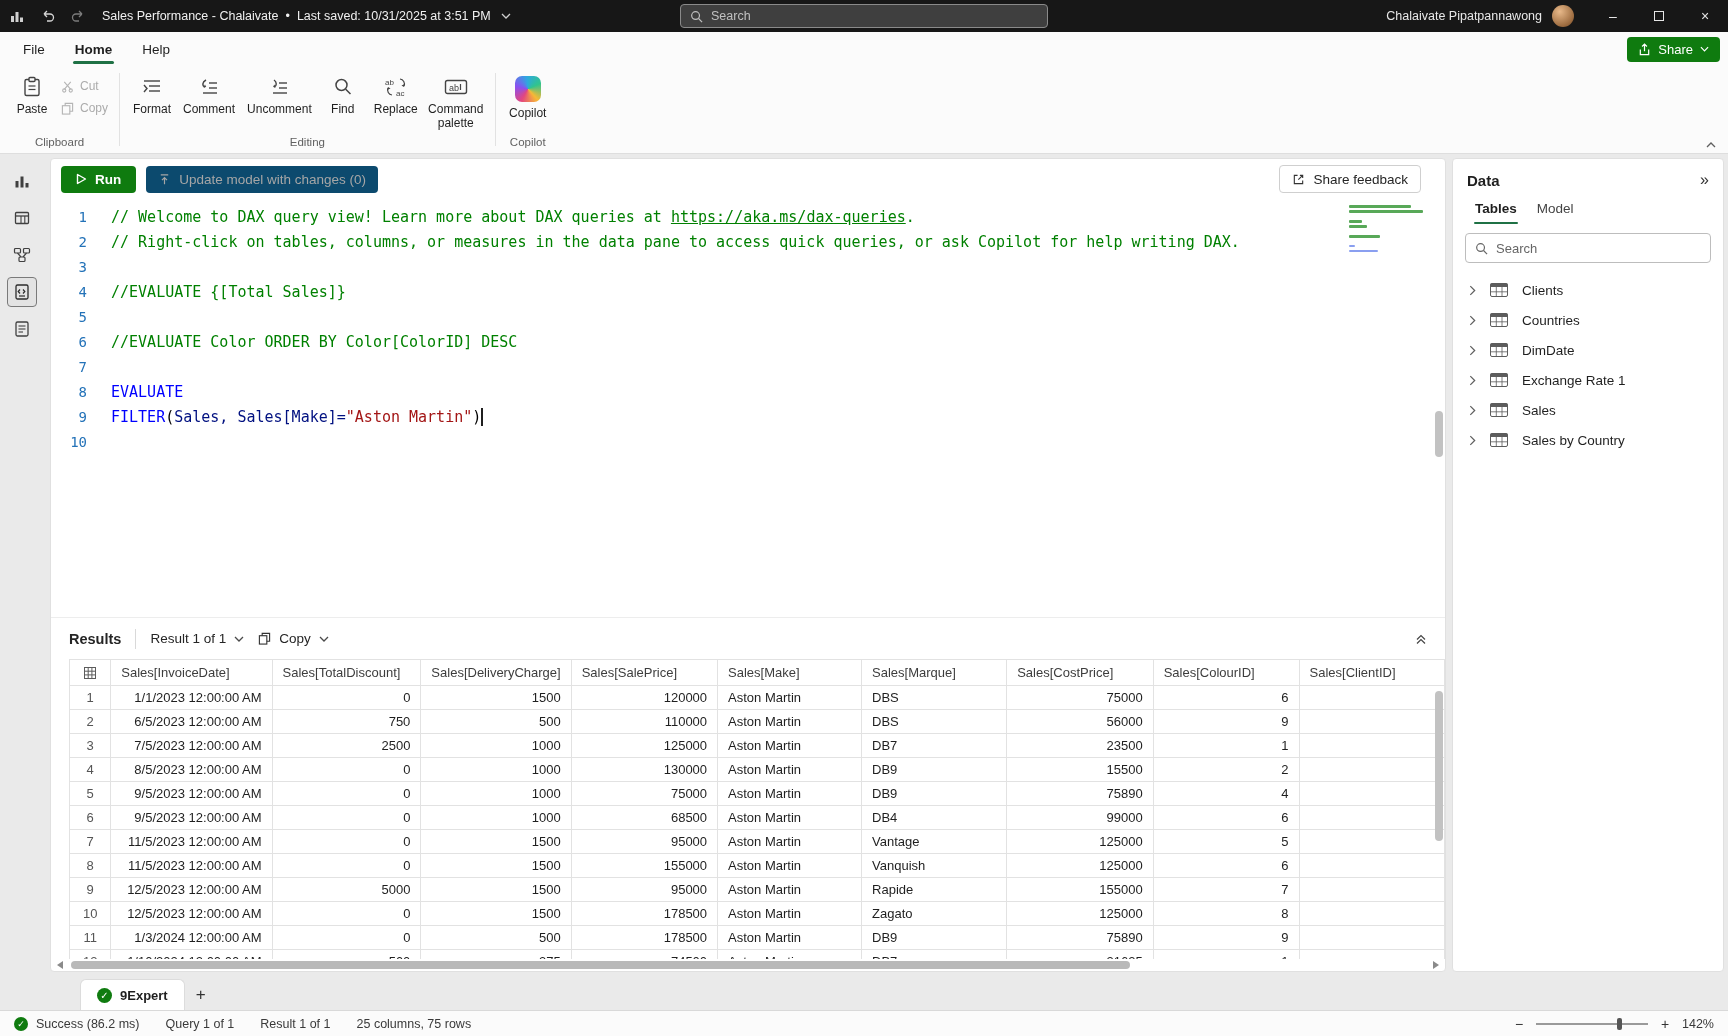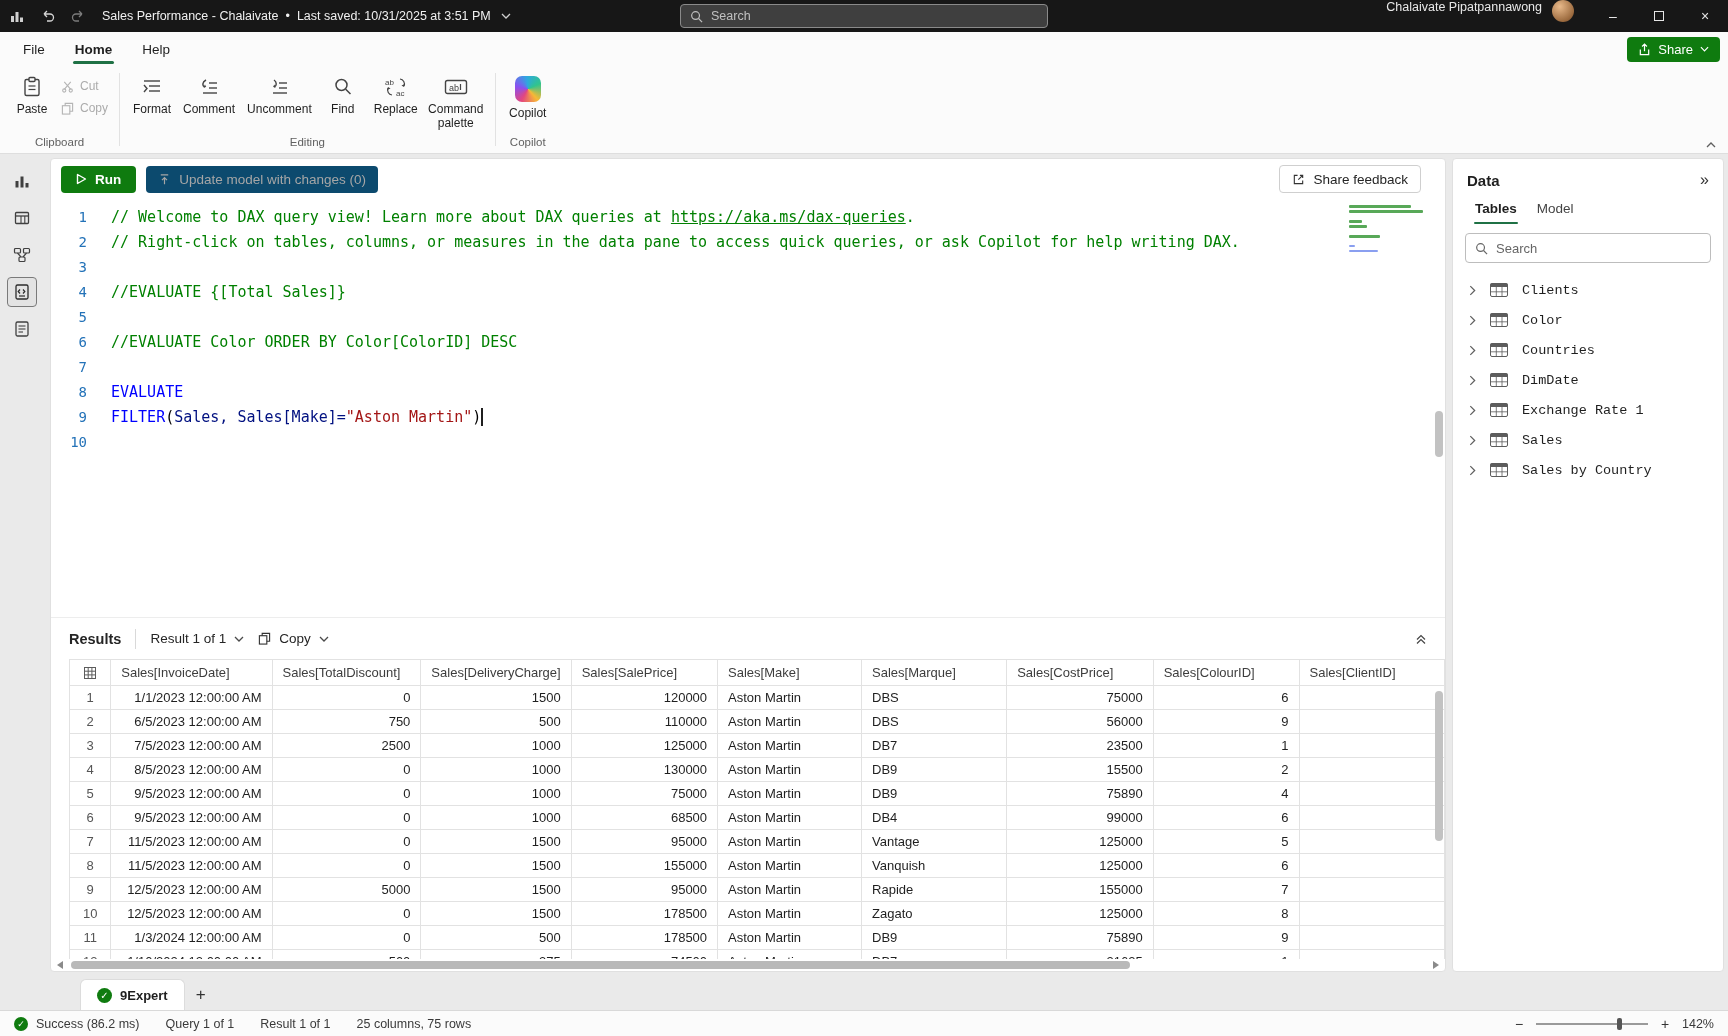--- a/index.html
+++ b/index.html
@@ -10,21 +10,21 @@
   
   .titlebar { height:32px; background:#171717; color:#fff; display:flex; align-items:center; position:relative; }
   .tb-appicon { width:34px; height:32px; display:flex; align-items:center; justify-content:center; }
   .tb-nav { display:flex; align-items:center; gap:14px; margin:0 6px; }
   .tb-title { display:flex; align-items:center; gap:7px; font-size:12.5px; color:#f0f0f0; margin-left:10px; }
   .tb-title .chev-d { color:#cfcfcf; margin-left:3px; }
   .tb-search { position:absolute; left:50%; top:4px; transform:translateX(-50%); width:368px; height:24px;
     background:#3f3f3f; border:1px solid #8a8a8a; border-radius:4px; display:flex; align-items:center; gap:8px; padding:0 9px; }
   .tb-search input { flex:1; background:transparent; border:none; outline:none; color:#d5d5d5; font-size:12.5px; font-family:inherit; }
   .tb-search input::placeholder { color:#c0c0c0; }
-  .tb-right { margin-left:auto; display:flex; height:100%; }
+  .tb-right { margin-left:auto; display:flex; align-items:center; height:100%; }
   .tb-user { font-size:12.5px; color:#e8e8e8; margin-right:10px; }
   .tb-avatar { width:22px; height:22px; border-radius:50%; margin-right:16px;
     background:radial-gradient(circle at 35% 30%, #e8b98a, #9c6b3f 70%, #6e4526); }
   .winbtn { width:46px; height:32px; display:flex; align-items:center; justify-content:center; color:#e6e6e6; font-size:14px; }
 
   
   .ribbon-tabs { height:34px; background:#fbfbfb; display:flex; align-items:center; padding:0 8px; }
   .tabstrip { display:flex; height:100%; }
   .rtab { padding:0 15px; display:flex; align-items:center; font-size:13.5px; color:#1f1f1f; position:relative; }
   .rtab.active { font-weight:bold; }
@@ -105,21 +105,21 @@
   .dp-title { font-size:15px; font-weight:bold; }
   .dp-collapse { margin-left:auto; font-size:16px; color:#333; }
   .dp-tabs { display:flex; padding:0 12px; }
   .dp-tab { padding:8px 10px 9px; font-size:13.5px; color:#444; position:relative; }
   .dp-tab.active { font-weight:bold; color:#1f1f1f; }
   .dp-tab.active::after { content:""; position:absolute; left:9px; right:9px; bottom:1px; height:2.5px; background:#1f7145; border-radius:2px; }
   .dp-search { margin:8px 12px 10px; height:30px; border:1px solid #bdbdbd; border-radius:4px; display:flex; align-items:center; gap:8px; padding:0 9px; }
   .dp-search input { flex:1; border:none; outline:none; font-size:13px; font-family:inherit; color:#333; }
   .dp-search input::placeholder { color:#666; }
   .tree { padding:2px 6px; }
-  .tree-row { display:flex; align-items:center; gap:14px; height:30px; padding-left:10px; border-radius:4px;font-family:Liberation Mono, monospace; }
+  .tree-row { display:flex; align-items:center; gap:14px; height:30px; padding-left:10px; border-radius:4px; }
   .tree-label { font-size:13.5px; color:#1f1f1f; }
 
   
   .doc-tabs { height:34px; background:#eaeaea; display:flex; align-items:flex-end; padding-left:80px; }
   .doc-tab { background:#fff; height:31px; display:flex; align-items:center; gap:8px; padding:0 16px;
     border:1px solid #dcdcdc; border-bottom:none; border-radius:6px 6px 0 0; font-size:13px; font-weight:bold; }
   .check-ic { width:15px; height:15px; border-radius:50%; background:#0f7b0f; color:#fff; font-size:10px;
     display:flex; align-items:center; justify-content:center; }
   .add-tab { width:32px; height:31px; display:flex; align-items:center; justify-content:center; font-size:17px; color:#333; }
   .statusbar { height:26px; background:#fbfbfb; border-top:1px solid #d9d9d9; display:flex; align-items:center; gap:26px; padding:0 14px; font-size:12.5px; color:#3a3a3a; }
@@ -673,33 +673,20 @@
     <svg width="7" height="11" viewBox="0 0 8 12">
       <path d="M1.5 1 L6.5 6 L1.5 11" fill="none" stroke="#5f5f5f" stroke-width="1.4"></path>
     </svg>
     <svg width="18" height="14" viewBox="0 0 18 14">
       <rect x="0.5" y="0.5" width="17" height="13" rx="1.5" fill="#fff" stroke="#5c5c5c"></rect>
       <rect x="0.5" y="0.5" width="17" height="3.5" fill="#5c5c5c"></rect>
       <line x1="6.3" y1="4" x2="6.3" y2="13.5" stroke="#5c5c5c" stroke-width="0.8"></line>
       <line x1="12" y1="4" x2="12" y2="13.5" stroke="#5c5c5c" stroke-width="0.8"></line>
       <line x1="0.5" y1="8.8" x2="17.5" y2="8.8" stroke="#5c5c5c" stroke-width="0.8"></line>
     </svg>
-    <span class="tree-label">Color</span>
-  </div>
-        <div class="tree-row">
-    <svg width="7" height="11" viewBox="0 0 8 12">
-      <path d="M1.5 1 L6.5 6 L1.5 11" fill="none" stroke="#5f5f5f" stroke-width="1.4"></path>
-    </svg>
-    <svg width="18" height="14" viewBox="0 0 18 14">
-      <rect x="0.5" y="0.5" width="17" height="13" rx="1.5" fill="#fff" stroke="#5c5c5c"></rect>
-      <rect x="0.5" y="0.5" width="17" height="3.5" fill="#5c5c5c"></rect>
-      <line x1="6.3" y1="4" x2="6.3" y2="13.5" stroke="#5c5c5c" stroke-width="0.8"></line>
-      <line x1="12" y1="4" x2="12" y2="13.5" stroke="#5c5c5c" stroke-width="0.8"></line>
-      <line x1="0.5" y1="8.8" x2="17.5" y2="8.8" stroke="#5c5c5c" stroke-width="0.8"></line>
-    </svg>
     <span class="tree-label">Countries</span>
   </div>
         <div class="tree-row">
     <svg width="7" height="11" viewBox="0 0 8 12">
       <path d="M1.5 1 L6.5 6 L1.5 11" fill="none" stroke="#5f5f5f" stroke-width="1.4"></path>
     </svg>
     <svg width="18" height="14" viewBox="0 0 18 14">
       <rect x="0.5" y="0.5" width="17" height="13" rx="1.5" fill="#fff" stroke="#5c5c5c"></rect>
       <rect x="0.5" y="0.5" width="17" height="3.5" fill="#5c5c5c"></rect>
       <line x1="6.3" y1="4" x2="6.3" y2="13.5" stroke="#5c5c5c" stroke-width="0.8"></line>

